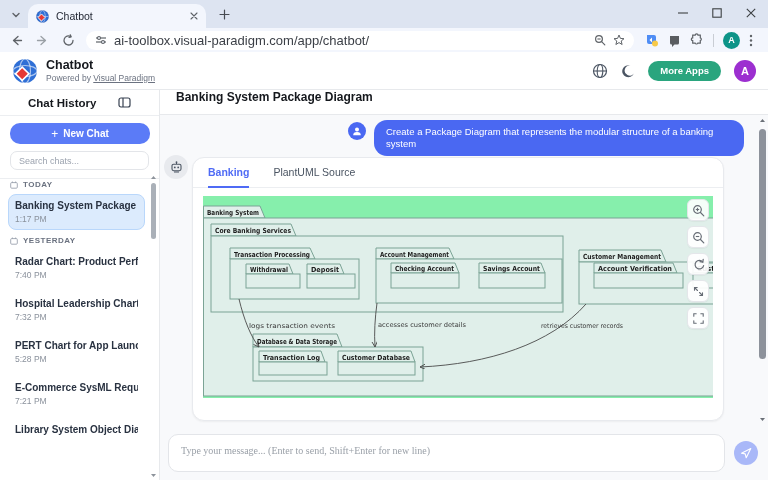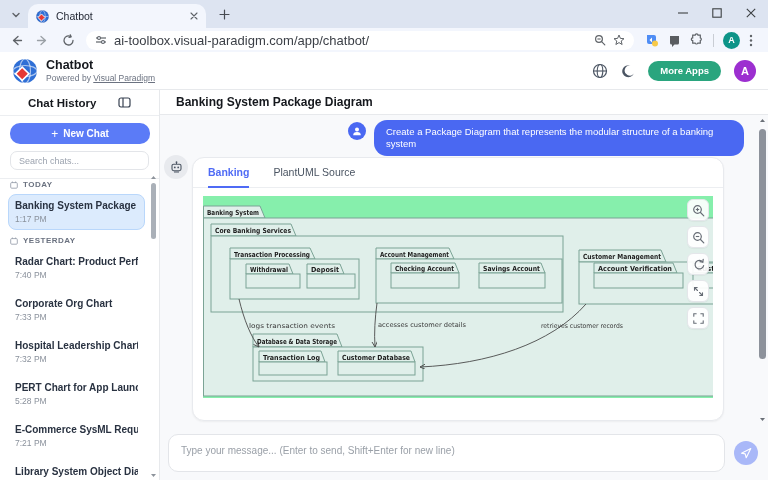--- a/index.html
+++ b/index.html
@@ -52,37 +52,37 @@
   .section-head { display:flex; align-items:center; gap:5px; color:#6b7280; font-size:8px; font-weight:bold; letter-spacing:.5px; margin:6px 2px 5px 2px; }
   .chat-item { padding:5px 6px; border-radius:8px; margin-bottom:6px; border:1px solid transparent; }
   .chat-item.active { background:#dcebfd; border:1px solid #b9d7fb; }
   .ci-title { font-size:10px; font-weight:bold; color:#293241; white-space:nowrap; overflow:hidden; }
   .ci-time { font-size:8.5px; color:#8a919c; margin-top:3px; }
   .side-scroll { position:absolute; right:1px; top:84px; bottom:1px; width:9px; }
   .side-scroll .thumb { position:absolute; left:2px; top:9px; width:5px; height:56px; background:#aab0b8; border-radius:3px; }
   .scroll-arrow { position:absolute; left:1px; width:7px; height:7px; }
 
   
-  .main-head { height:25px; background:#fff; border-bottom:1px solid #e7e9ec; display:flex; align-items:center; padding:0 16px; }
+  .main-head { height:25px; background:#fff; border-bottom:1px solid #e7e9ec; display:flex; padding:0 16px; }
   .main-title { font-size:12px; font-weight:bold; color:#15181d; }
   .chat-area { position:absolute; top:25px; bottom:55px; left:0; right:0; overflow:hidden; }
   .msg-user { display:flex; justify-content:flex-end; align-items:flex-start; gap:8px; margin:5px 24px 0 0; }
   .user-avatar { width:18px; height:18px; border-radius:50%; background:#4a68f2; display:flex; align-items:center; justify-content:center; flex:0 0 auto; margin-top:2px; }
   .bubble { background:#4a68f2; color:#fff; font-size:9.5px; line-height:12px; padding:6px 12px; border-radius:13px; max-width:370px; }
   .bot-avatar { position:absolute; left:4px; top:40px; width:24px; height:24px; border-radius:50%; background:#e8eaee; display:flex; align-items:center; justify-content:center; }
   .card { position:absolute; left:32px; top:42px; width:532px; height:264px; background:#fff; border:1px solid #e8eaee; border-radius:12px; box-shadow:0 1px 2px rgba(0,0,0,.05); }
   .card-tabs { height:30px; border-bottom:1px solid #eceef1; display:flex; align-items:flex-end; padding:0 15px; gap:24px; }
   .tab-item { font-size:10.5px; color:#4b5563; padding-bottom:8px; border-bottom:2px solid transparent; margin-bottom:-1px; }
   .tab-item.active { color:#4f6bf5; font-weight:bold; border-bottom-color:#4f6bf5; }
   .canvas { position:absolute; left:10px; right:10px; top:38px; bottom:22px; background:#86efac; overflow:hidden; }
   .ctrl-btn { position:absolute; right:14px; width:22px; height:22px; border-radius:6px; background:rgba(255,255,255,.92); border:1px solid #e4e6ea; box-shadow:0 1px 1px rgba(0,0,0,.04); display:flex; align-items:center; justify-content:center; }
   .chat-scroll { position:absolute; right:1px; top:2px; bottom:2px; width:9px; }
   .chat-scroll .thumb { position:absolute; left:1px; top:12px; width:7px; height:230px; background:#8d929b; border-radius:4px; }
 
-  .composer { position:absolute; bottom:0; left:0; right:0; height:55px; background:#f8f9fb; display:flex; align-items:center; gap:9px; padding:0 10px 0 8px; }
+  .composer { position:absolute; bottom:0; left:0; right:0; height:55px; background:#f8f9fb; display:flex; align-items:center; gap:9px; padding:0 10px 0 8px;font-family:Liberation Serif, serif; }
   .composer textarea { flex:1; height:38px; border:1px solid #e3e5e9; border-radius:10px; background:#fff; resize:none; outline:none; font-size:10px; color:#374151; padding:10px 12px; font-family:inherit; }
   .composer textarea::placeholder { color:#9aa0a8; }
   .sendbtn { width:24px; height:24px; border-radius:50%; background:#a9b8f8; border:none; display:flex; align-items:center; justify-content:center; flex:0 0 auto; }
 
   
   .pkg-label { font-family:"DejaVu Sans",sans-serif; font-size:7px; font-weight:bold; fill:#1c1c1c; }
   .edge-label { font-family:"DejaVu Sans",sans-serif; font-size:6.5px; fill:#3a3a3a; }
 </style>
 </head>
 <body>
@@ -249,24 +249,20 @@
           <svg width="8" height="8" viewBox="0 0 8 8">
               <rect x="0.7" y="1.6" width="6.6" height="5.6" rx="1" fill="none" stroke="#9ca3af" stroke-width="0.9"></rect>
               <line x1="2.4" y1="0.5" x2="2.4" y2="2" stroke="#9ca3af" stroke-width="0.9"></line>
               <line x1="5.6" y1="0.5" x2="5.6" y2="2" stroke="#9ca3af" stroke-width="0.9"></line>
             </svg>
           <span>YESTERDAY</span>
         </div>
         <div class="chat-item">
           <div class="ci-title">Radar Chart: Product Perfor...</div>
           <div class="ci-time">7:40 PM</div>
-        </div>
-        <div class="chat-item">
-          <div class="ci-title">Corporate Org Chart</div>
-          <div class="ci-time">7:33 PM</div>
         </div>
         <div class="chat-item">
           <div class="ci-title">Hospital Leadership Chart</div>
           <div class="ci-time">7:32 PM</div>
         </div>
         <div class="chat-item">
           <div class="ci-title">PERT Chart for App Launch</div>
           <div class="ci-time">5:28 PM</div>
         </div>
         <div class="chat-item">

